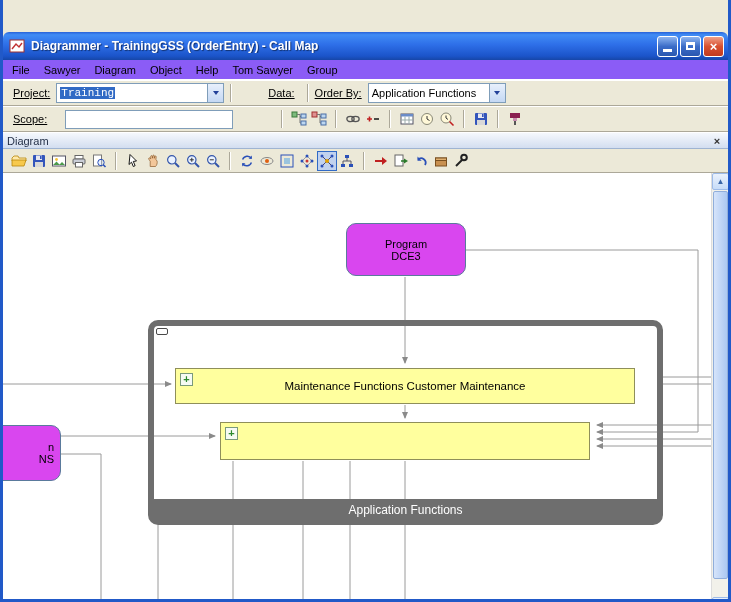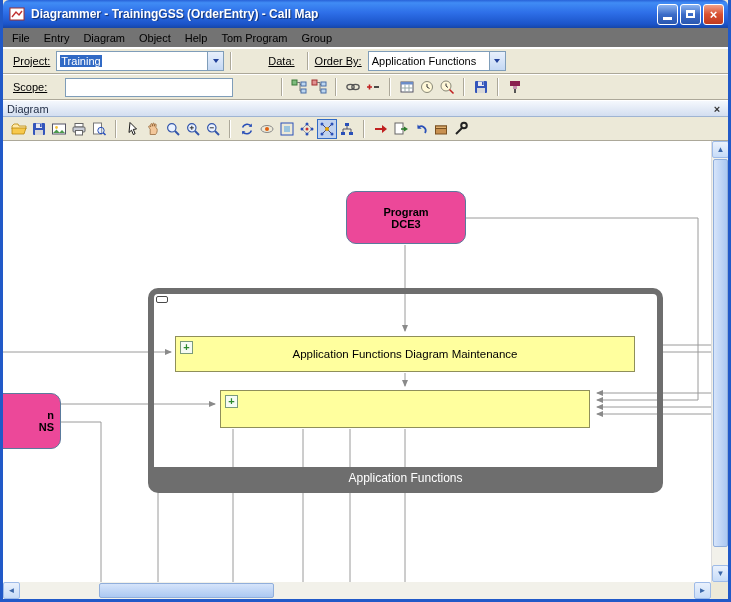--- a/index.html
+++ b/index.html
@@ -5,45 +5,45 @@
   * { margin:0; padding:0; box-sizing:border-box; }
   html,body { background:#808080; }
   body { font-family:"Liberation Sans", sans-serif; font-size:11px; color:#000; }
 
   .window { width:731px; height:602px; border:3px solid #2159C8; border-top:none;
             background:#ECE9D8; position:relative; overflow:hidden; }
 
   
   .titlebar { height:28px; display:flex; align-items:center; padding:0 4px;
     background:linear-gradient(180deg,#2862D8 0%,#408CF5 10%,#2E6FE8 45%,#1B54C9 86%,#1646A8 100%);
-    border-radius:6px 6px 0 0; }
+    border-radius:6px 6px 0 0;margin-top:32px; }
   .titlebar .app-icon { width:18px; height:18px; margin:0 4px 0 2px; display:flex; align-items:center; }
   .title-text { color:#fff; font-weight:bold; font-size:12px; flex:1;
     text-shadow:1px 1px 1px #10306e; white-space:nowrap; overflow:hidden; }
   .winbtns { display:flex; gap:2px; }
   .wbtn { width:21px; height:21px; border-radius:3px; border:1px solid #fff;
     display:flex; align-items:center; justify-content:center; color:#fff; font-weight:bold;
     background:linear-gradient(180deg,#8CB4F0,#3B6CC8 50%,#2A57B0); cursor:default; }
   .wbtn.close { background:linear-gradient(180deg,#F0A088,#D85030 50%,#C03A20); }
   .g-min { width:9px; height:3px; background:#fff; margin-top:9px; }
   .g-max { width:9px; height:8px; border:2px solid #fff; border-top-width:3px; }
   .wbtn.close span { font-size:13px; line-height:13px; }
 
   
   .menubar { height:20px; display:flex; align-items:center; padding-left:2px;
-    background:#737373; border-bottom:1px solid #fff; }
+    background:#8b5cf6; border-bottom:1px solid #fff; }
   .menu-item { padding:2px 7px; cursor:default; }
 
   
   .tbrow { height:26px; display:flex; align-items:center; background:#ECE9D8;
     border-top:1px solid #fff; border-bottom:1px solid #ACA899; padding-left:10px; }
   .tb-label { margin-right:6px; white-space:nowrap;text-decoration:underline; }
   .combo { display:flex; height:20px; background:#fff; border:1px solid #7F9DB9; align-items:stretch; }
   .combo-value { flex:1; display:flex; align-items:center; padding-left:3px; overflow:hidden; white-space:nowrap; }
-  .combo-value .hl { background:#316AC5; color:#fff; padding:0 1px; }
+  .combo-value .hl { background:#316AC5; color:#fff; padding:0 1px;font-family:Liberation Mono, monospace; }
   .combo-btn { width:16px; display:flex; align-items:center; justify-content:center;
     border-left:1px solid #7F9DB9; background:linear-gradient(180deg,#E8F0FC,#C4D8F4); }
   .tri { width:0; height:0; border-left:3px solid transparent; border-right:3px solid transparent;
     border-top:4px solid #21409A; }
   .sep { width:2px; height:18px; border-left:1px solid #ACA899; border-right:1px solid #fff; margin:0 6px; }
   .search-input { width:168px; height:19px; border:1px solid #7F9DB9; padding:0 3px; font:inherit; }
 
   .icon { width:20px; height:20px; display:inline-flex; align-items:center; justify-content:center;
     border:1px solid transparent; cursor:default; }
   .icon.pressed { background:#C1D2EE; border:1px solid #316AC5; }
@@ -56,22 +56,22 @@
   .panel-close { width:14px; height:14px; display:flex; align-items:center; justify-content:center;
     font-weight:bold; color:#333; cursor:default; }
   .dtoolbar { height:24px; display:flex; align-items:center; background:#ECE9D8;
     border-bottom:1px solid #ACA899; padding-left:6px; }
 
   
   .canvas-wrap { display:flex; height:441px; }
   .canvas { position:relative; width:708px; background:#fff; overflow:hidden; }
   .lines-svg { position:absolute; left:0; top:0; }
 
-  .node-blue { position:absolute; background:#ec4899; border:1px solid #5A7A9C; border-radius:10px;
-    display:flex; flex-direction:column; align-items:center; justify-content:center; font-size:11px; z-index:3;font-weight:bold; }
+  .node-blue { position:absolute; background:#d946ef; border:1px solid #5A7A9C; border-radius:10px;
+    display:flex; flex-direction:column; align-items:center; justify-content:center; font-size:11px; z-index:3; }
   .node-blue.partial { align-items:flex-end; padding-right:6px; }
   .container-box { position:absolute; border:6px solid #6E6E6E; border-radius:10px; z-index:1; }
   .container-band { position:absolute; left:-1px; right:-1px; bottom:-1px; height:21px; background:#6E6E6E;
     color:#fff; display:flex; align-items:center; justify-content:center; font-size:12px; }
   .handle-minus { position:absolute; left:2px; top:2px; width:12px; height:7px; background:#fff;
     border:1px solid #4a4a4a; border-radius:2px; }
   .node-yellow { position:absolute; background:#FFFF9E; border:1px solid #8F8F5A;
     display:flex; align-items:center; justify-content:center; font-size:11.5px; z-index:3; }
   .plus-badge { position:absolute; left:4px; top:4px; width:13px; height:13px; background:#F6FBF4;
     border:1px solid #7A9A7A; color:#2E8B2E; font-weight:bold; font-size:11px; line-height:11px;
@@ -114,25 +114,25 @@
           <span class="g-max"></span>
         </span>
       <span class="wbtn close">
           <span>×</span>
         </span>
     </div>
   </div>
 
   <div class="menubar">
     <span class="menu-item">File</span>
-    <span class="menu-item">Entry</span>
+    <span class="menu-item">Sawyer</span>
     <span class="menu-item">Diagram</span>
     <span class="menu-item">Object</span>
     <span class="menu-item">Help</span>
-    <span class="menu-item">Tom Program</span>
+    <span class="menu-item">Tom Sawyer</span>
     <span class="menu-item">Group</span>
   </div>
 
   <div class="tbrow">
     <span class="tb-label">Project:</span>
     <div class="combo" style="width:168px">
       <span class="combo-value">
           <span class="hl">Training</span>
         </span>
       <span class="combo-btn">
@@ -421,21 +421,21 @@
 
       <div class="container-box" style="left:145px; top:147px; width:515px; height:205px;">
         <span class="handle-minus"></span>
         <div class="container-band">
           <span>Application Functions</span>
         </div>
       </div>
 
       <div class="node-yellow" style="left:172px; top:195px; width:460px; height:36px;">
         <span class="plus-badge">+</span>
-        <span>Application Functions Diagram Maintenance</span>
+        <span>Maintenance Functions Customer Maintenance</span>
       </div>
 
       <div class="node-yellow" style="left:217px; top:249px; width:370px; height:38px;">
         <span class="plus-badge">+</span>
       </div>
 
     </div>
 
     <div class="vscroll">
       <span class="scroll-btn" style="top:0">▲</span>

